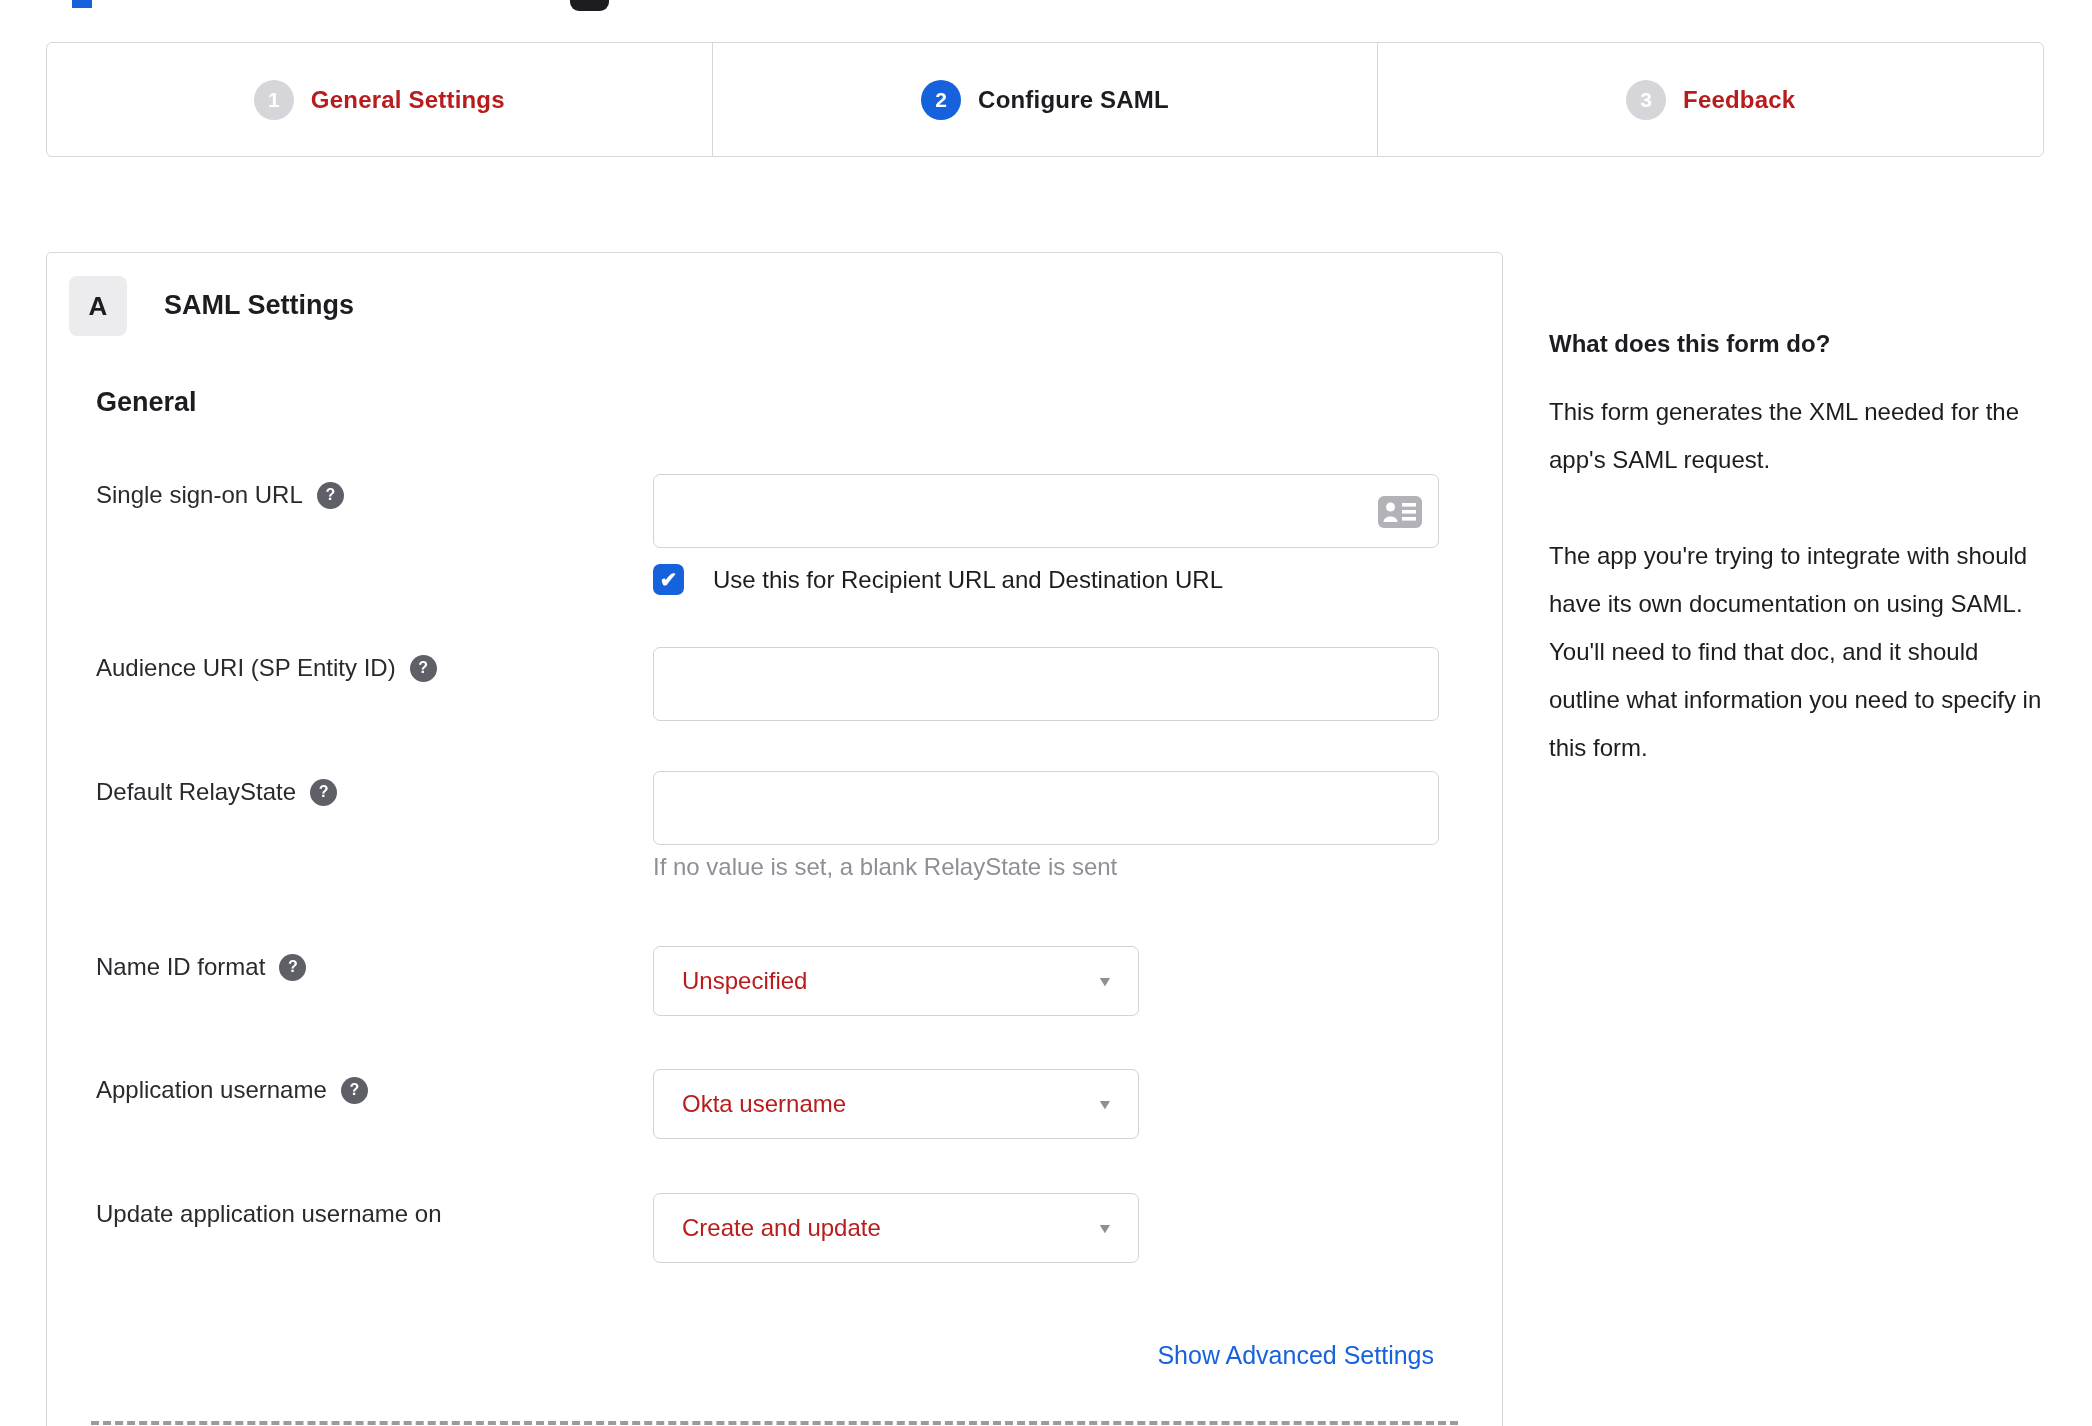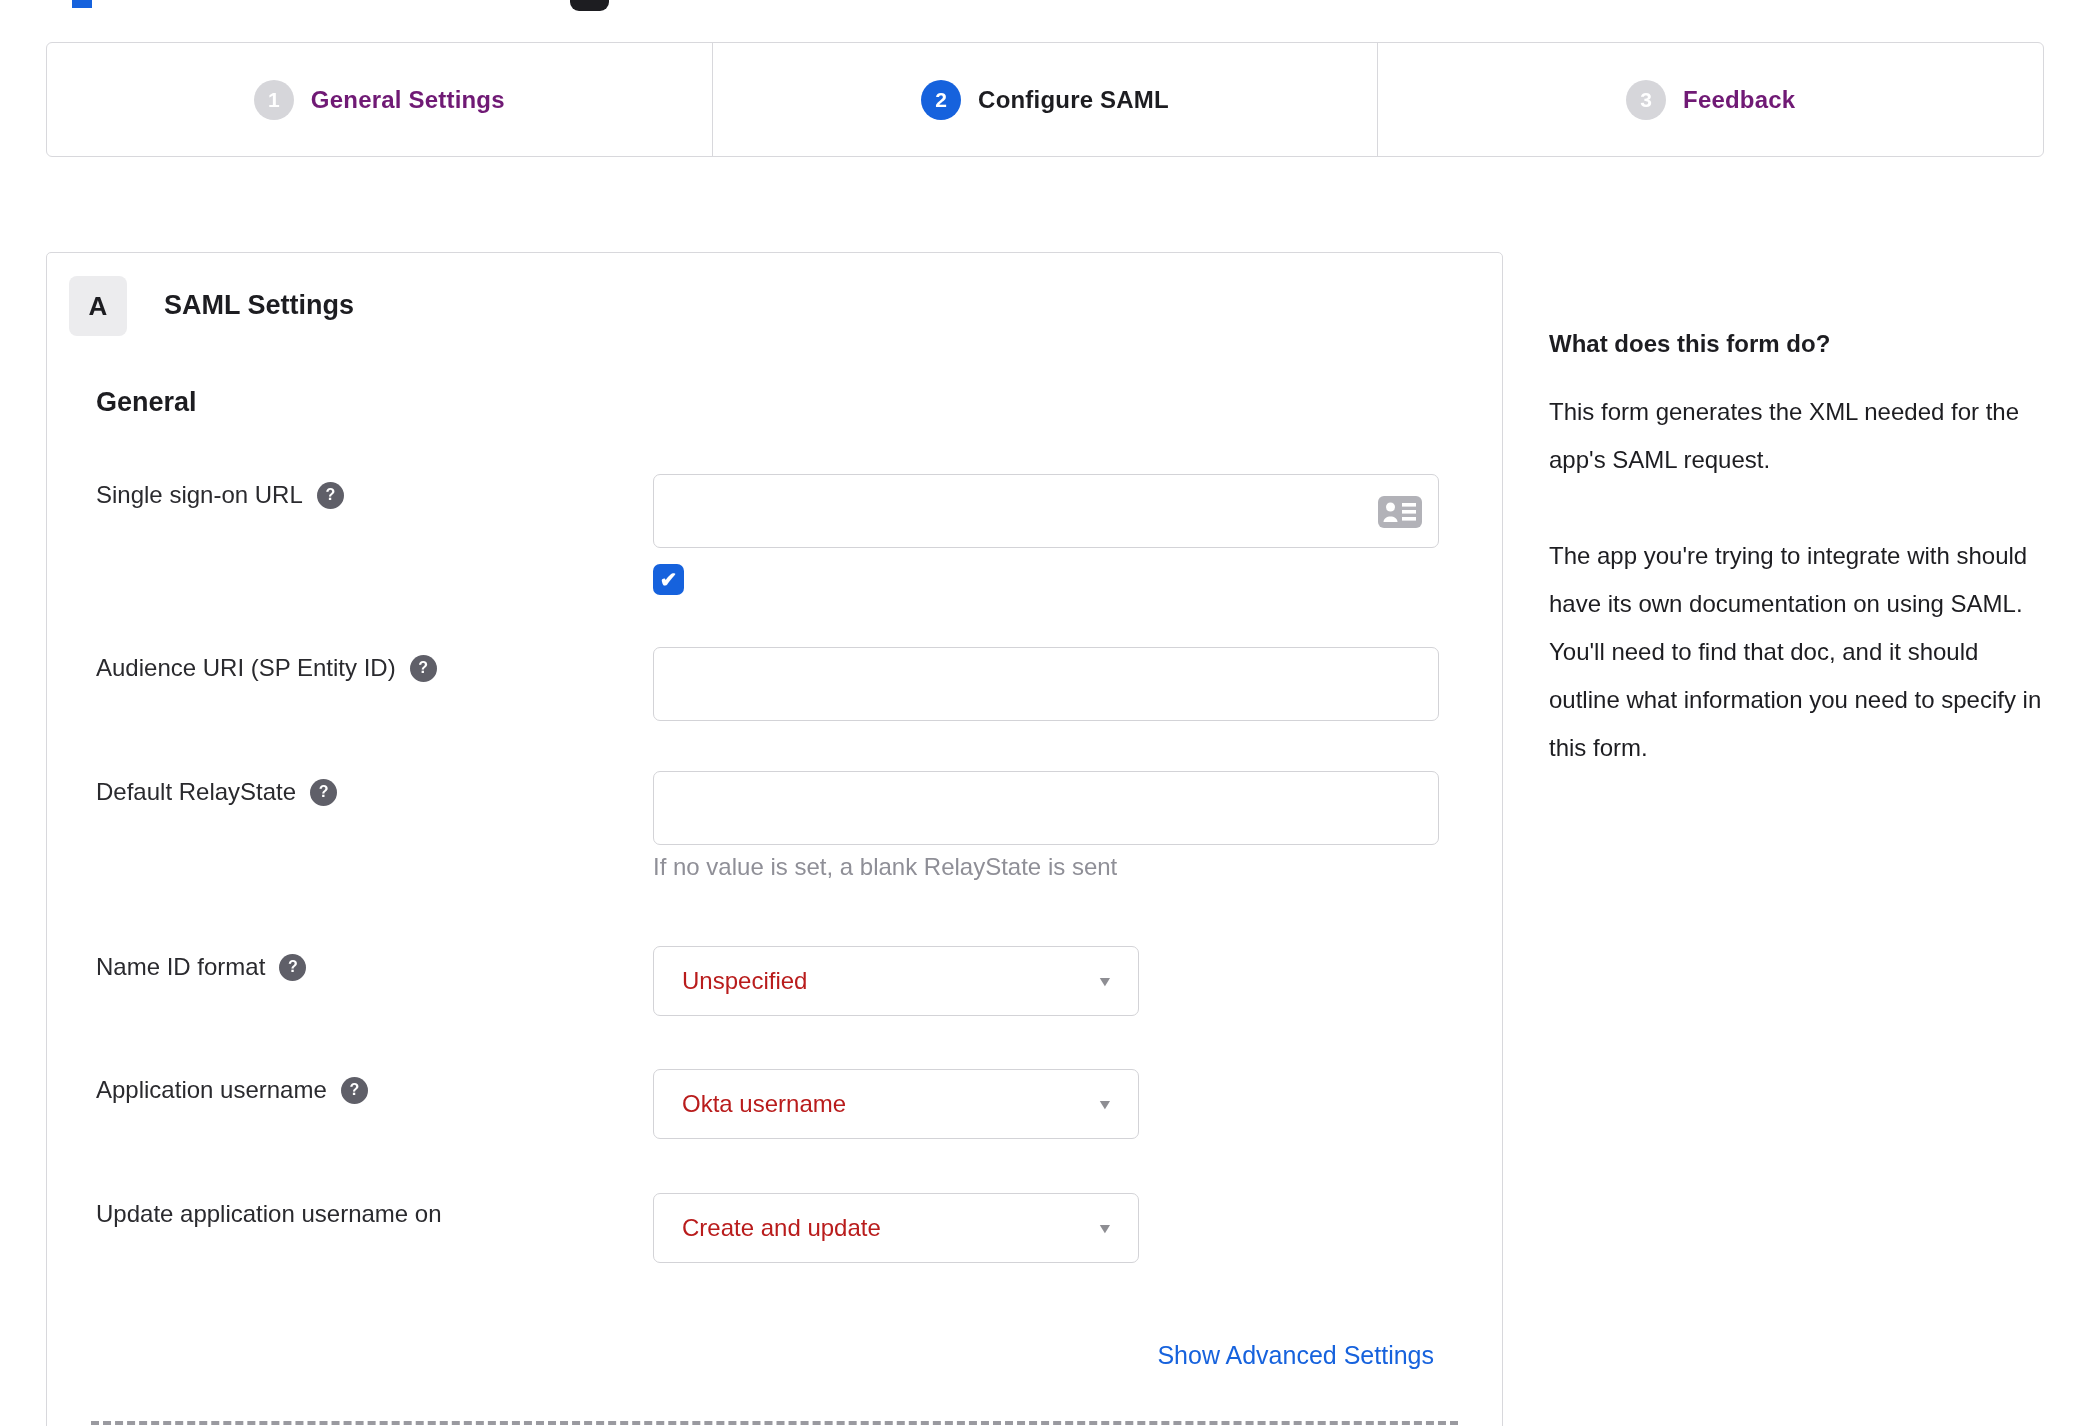--- a/index.html
+++ b/index.html
@@ -12,21 +12,21 @@
   .frag-dark { position: absolute; left: 570px; top: 0; width: 39px; height: 11px; background: #1d1d21; border-radius: 0 0 9px 9px; }
 
   
   .stepper { position: absolute; left: 46px; top: 42px; width: 1998px; height: 115px;
              background: #fff; border: 1px solid #d8d8dc; border-radius: 6px; display: flex; }
   .step { flex: 1 1 0; display: flex; align-items: center; justify-content: center; gap: 17px; }
   .step + .step { border-left: 1px solid #d8d8dc; }
   .step-circle { width: 40px; height: 40px; border-radius: 50%; display: flex; align-items: center; justify-content: center;
                  font-size: 21px; font-weight: 700; color: #ffffff; background: #d6d6da; flex: 0 0 auto; }
   .step.active .step-circle { background: #1662dd; }
-  .step-label { font-size: 24px; font-weight: 700; color: #701a75; letter-spacing: 0.2px; }
+  .step-label { font-size: 24px; font-weight: 700; color: #b91c1c; letter-spacing: 0.2px; }
   .step.active .step-label { color: #1d1d21; }
 
   
   .card { position: absolute; left: 46px; top: 252px; width: 1457px; height: 1200px;
           background: #fff; border: 1px solid #d8d8dc; border-radius: 5px; }
   .a-badge { position: absolute; left: 22px; top: 23px; width: 58px; height: 60px; background: #ececee;
              border-radius: 8px; display: flex; align-items: center; justify-content: center;
              font-size: 26px; font-weight: 700; color: #1d1d21; }
   .card-title { position: absolute; left: 117px; top: 37px; font-size: 27px; font-weight: 700; color: #1d1d21; }
   .section-heading { position: absolute; left: 49px; top: 134px; font-size: 27px; font-weight: 700; color: #1d1d21; }
@@ -104,20 +104,21 @@
         <rect x="1" y="1" width="44" height="32" rx="6" fill="#b2b2b8"></rect>
         <circle cx="13.5" cy="12" r="4.5" fill="#ffffff"></circle>
         <path d="M6.5 27 C6.5 19.5 20.5 19.5 20.5 27 Z" fill="#ffffff"></path>
         <rect x="25" y="8" width="14" height="3.6" fill="#ffffff"></rect>
         <rect x="25" y="15" width="14" height="3.6" fill="#ffffff"></rect>
         <rect x="25" y="22" width="14" height="3.6" fill="#ffffff"></rect>
       </svg>
     </div>
     <div class="checkbox-row">
       <div class="checkbox">✔</div>
+      <div class="checkbox-label">Use this for Recipient URL and Destination URL</div>
     </div>
 
     <div class="field-label" style="top:401px;">
       <span>Audience URI (SP Entity ID)</span>
       <span class="help-icon">?</span>
     </div>
     <input class="text-input" style="top: 394px;" type="text" value="">
 
     <div class="field-label" style="top:525px;">
       <span>Default RelayState</span>

